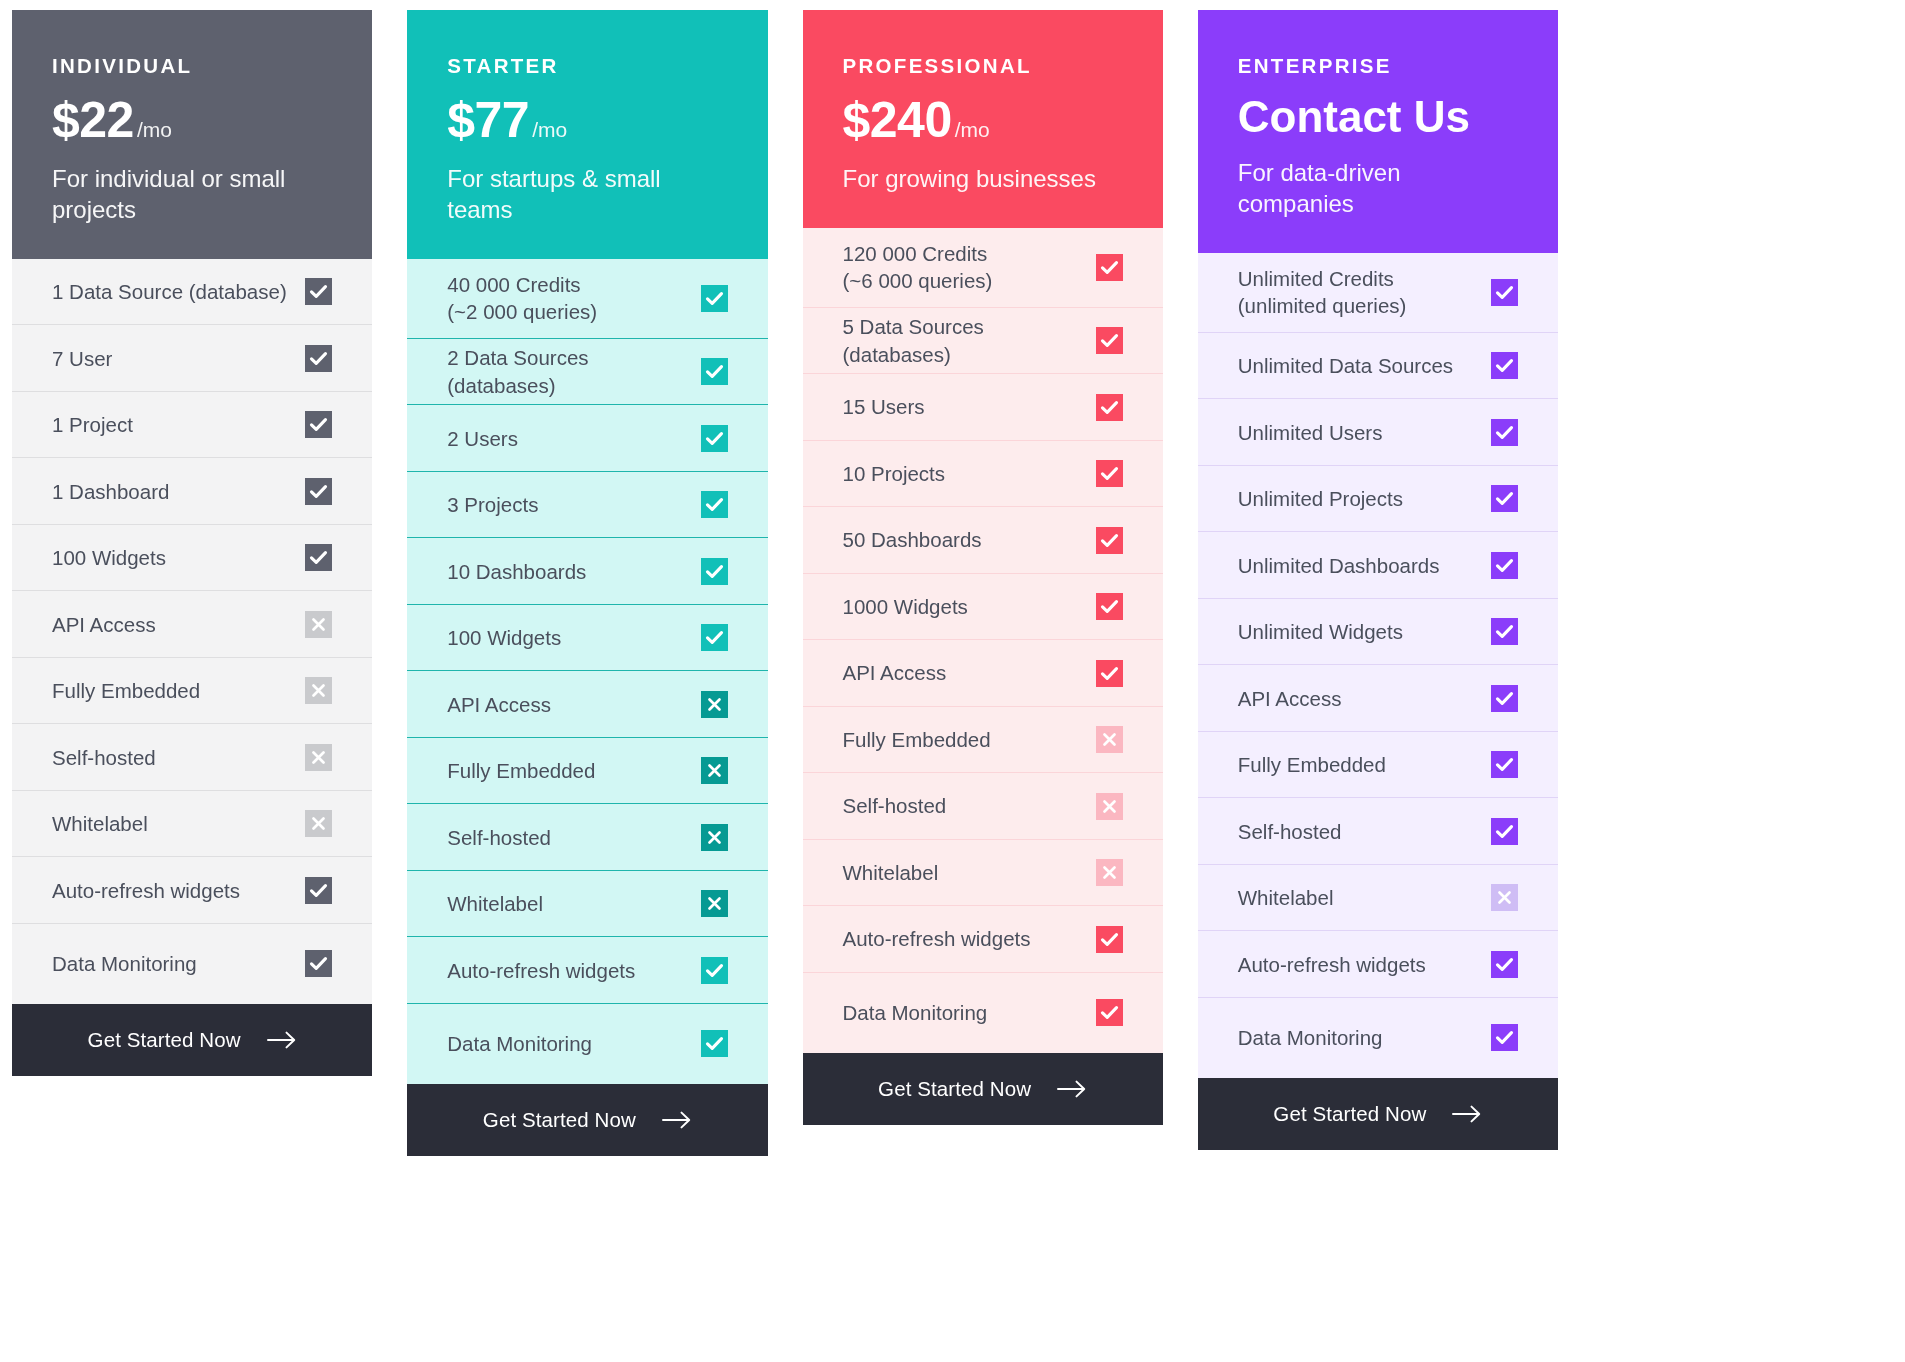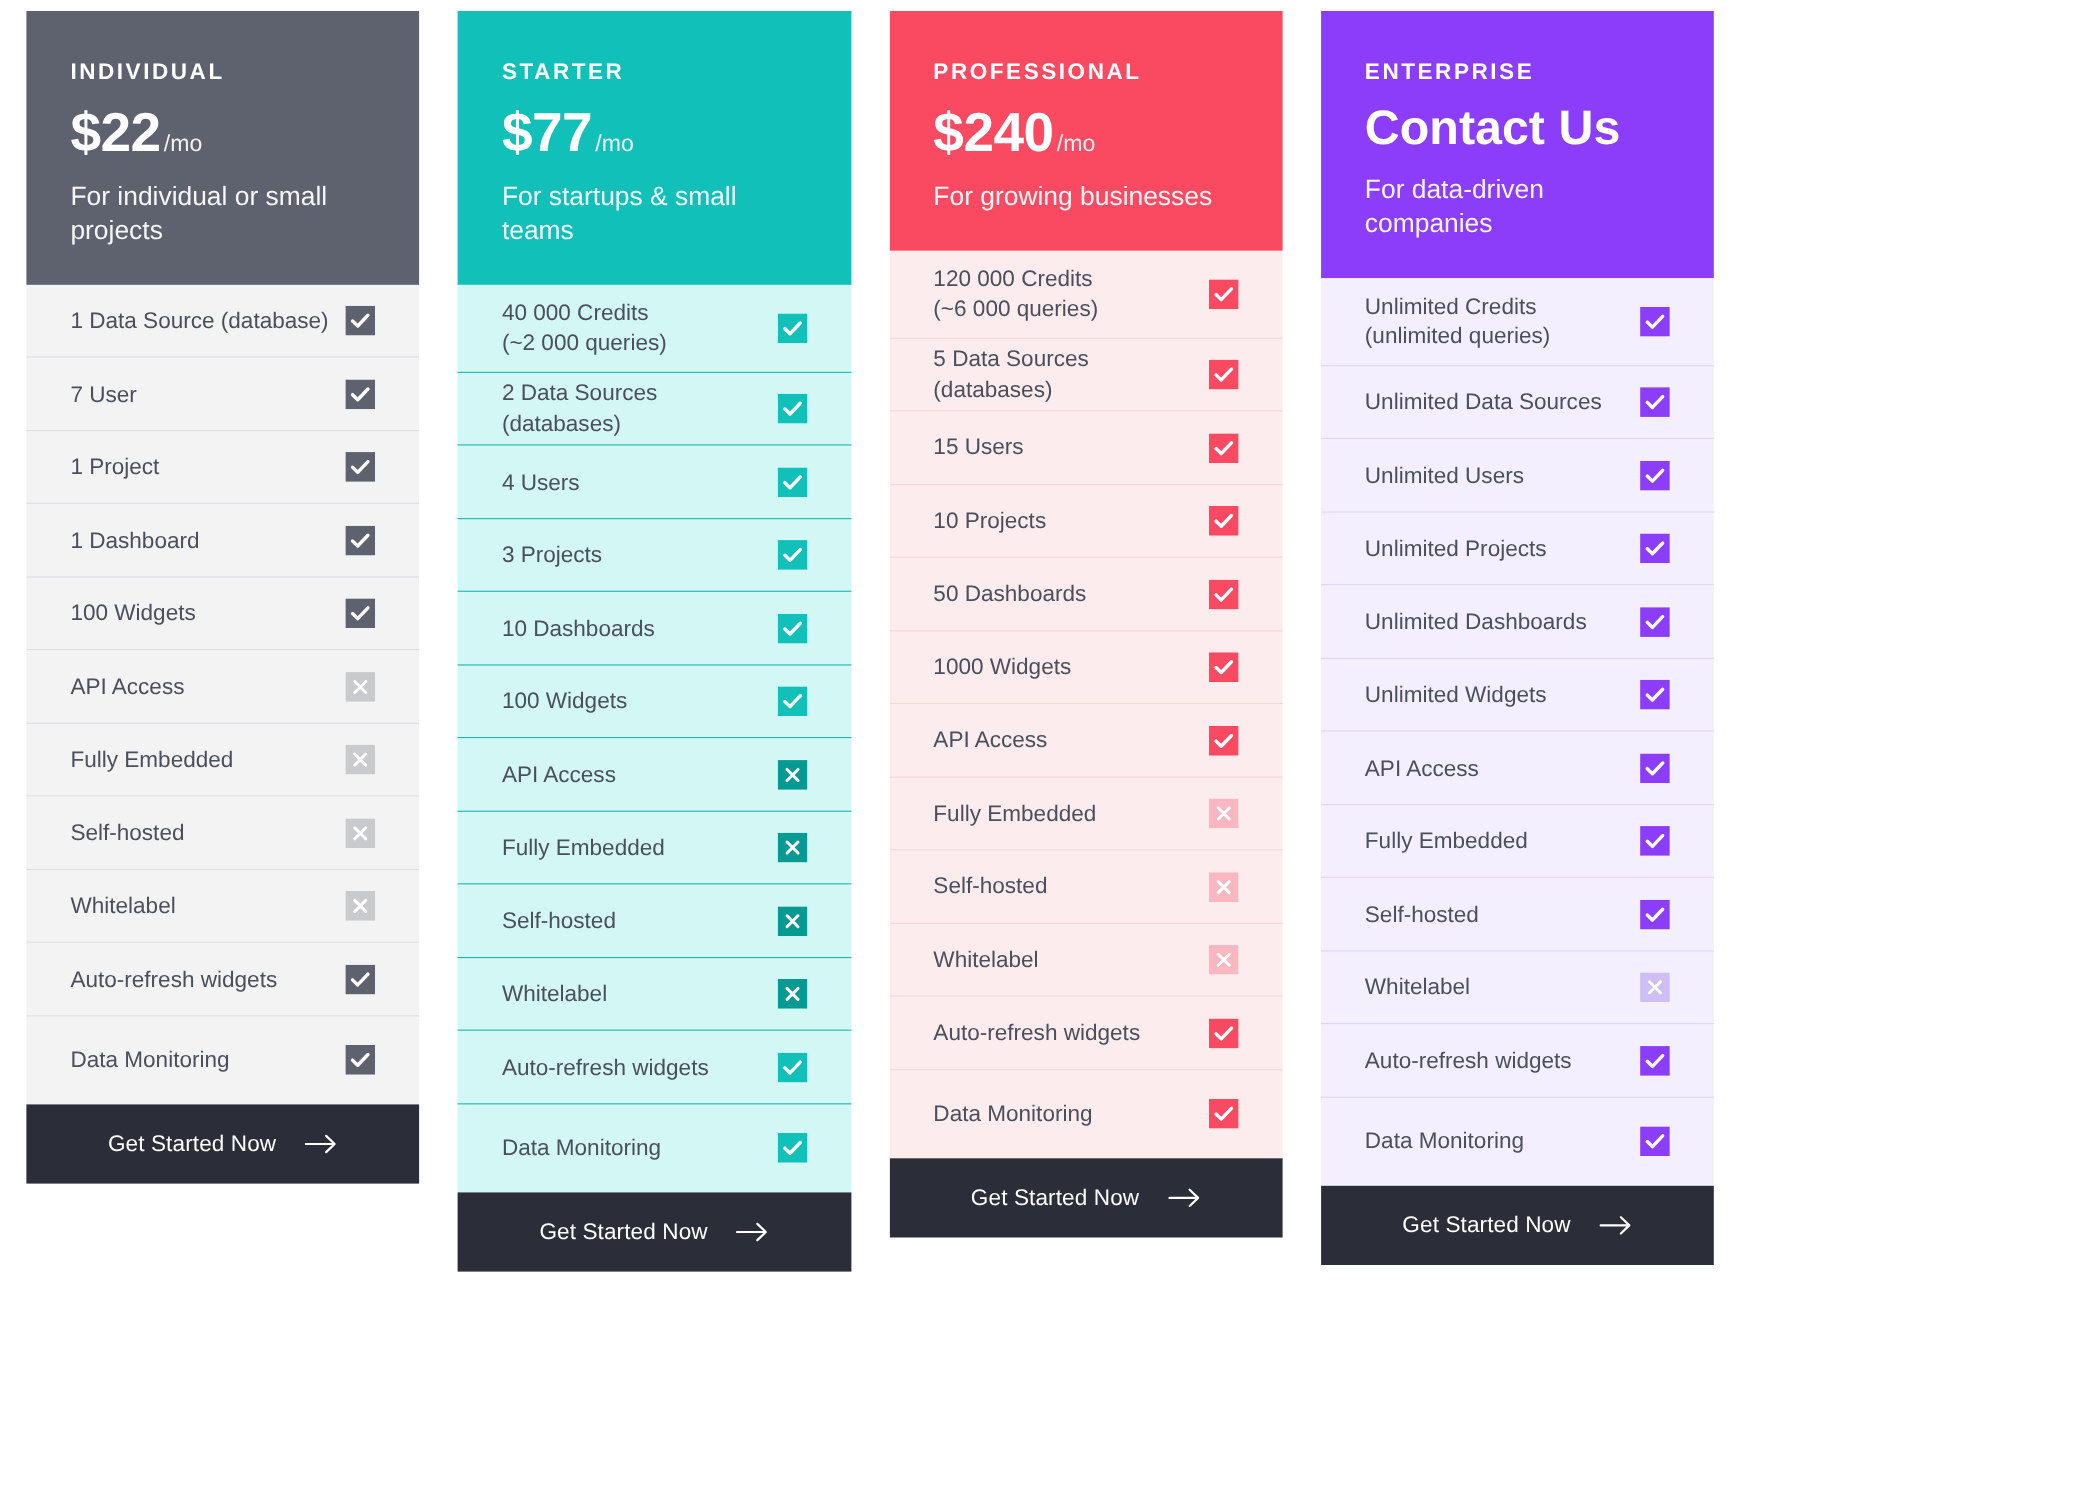--- a/index.html
+++ b/index.html
@@ -8,21 +8,21 @@
     width: 1905px;
     height: 1362px;
     background: #ffffff;
     font-family: "Liberation Sans", sans-serif;
     overflow: hidden;
   }
 
   .pricing-grid {
     display: flex;
     gap: 35px;
-    padding: 10px 8px 12px 24px;
+    padding: 10px 8px 12px 12px;
     width: 1566px;
     height: 1362px;
     align-items: flex-start;
   }
 
   .plan-card {
     width: 444px;
     display: flex;
     flex-direction: column;
     background: #ffffff;
@@ -286,21 +286,21 @@
         <div class="feature-row" style="border-bottom-color: rgb(31, 181, 172);">
           <div class="feature-label">2 Data Sources (databases)</div>
           <div class="mark">
             <svg width="27" height="27" viewBox="0 0 27 27" aria-hidden="true">
               <rect x="0" y="0" width="27" height="27" fill="#11c0b8"></rect>
               <path d="M6.5 13.8 L11.2 18.4 L20.5 8.6" fill="none" stroke="#ffffff" stroke-width="3.1" stroke-linecap="round" stroke-linejoin="round"></path>
             </svg>
           </div>
         </div>
         <div class="feature-row" style="border-bottom-color: rgb(31, 181, 172);">
-          <div class="feature-label">4 Users</div>
+          <div class="feature-label">2 Users</div>
           <div class="mark">
             <svg width="27" height="27" viewBox="0 0 27 27" aria-hidden="true">
               <rect x="0" y="0" width="27" height="27" fill="#11c0b8"></rect>
               <path d="M6.5 13.8 L11.2 18.4 L20.5 8.6" fill="none" stroke="#ffffff" stroke-width="3.1" stroke-linecap="round" stroke-linejoin="round"></path>
             </svg>
           </div>
         </div>
         <div class="feature-row" style="border-bottom-color: rgb(31, 181, 172);">
           <div class="feature-label">3 Projects</div>
           <div class="mark">

